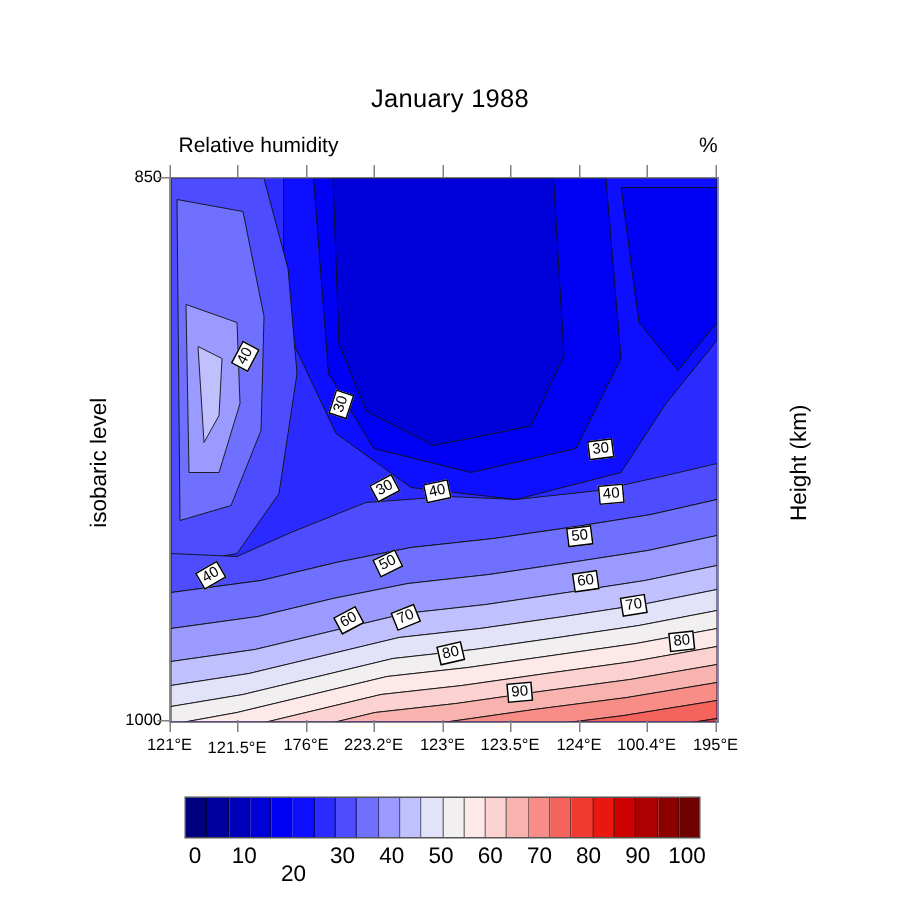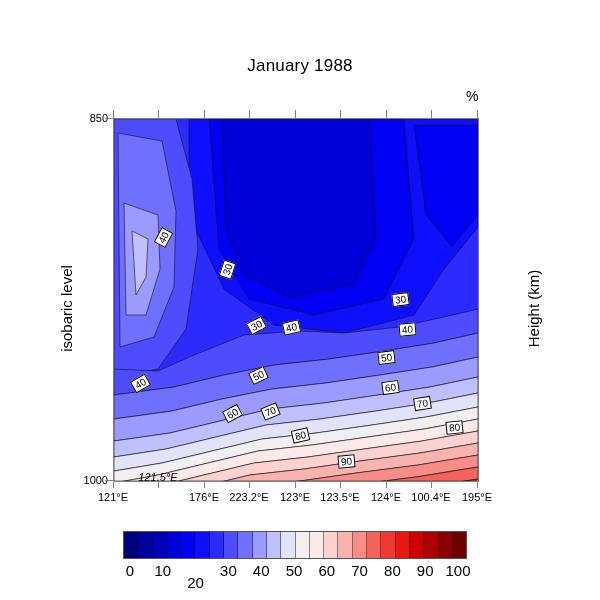--- a/index.html
+++ b/index.html
@@ -35,20 +35,21 @@
 
   .clab{position:absolute;font-size:10px;background:#fff;border:1px solid #000;
         padding:0px 2px;line-height:11px;white-space:nowrap;}
 </style>
 </head>
 <body>
 
 <div id="root">
 
   <div class="abs" id="title">January 1988</div>
+  <div class="abs" id="sub-left">Relative humidity</div>
   <div class="abs" id="sub-right">%</div>
 
   <div class="abs" id="ylabel-left">isobaric level</div>
   <div class="abs" id="ylabel-right">Height (km)</div>
 
   <div class="abs ytick-lab" style="left:68px;top:112px;">850</div>
   <div class="abs ytick-lab" style="left:68px;top:474px;">1000</div>
 
   <div class="abs" id="plot">
     <svg id="plotsvg" width="364" height="362" viewBox="0 0 364 362">
@@ -153,21 +154,21 @@
   <div class="abs tick" style="left:158px;top:480px;width:1px;height:8px;"></div>
   <div class="abs tick" style="left:204px;top:480px;width:1px;height:8px;"></div>
   <div class="abs tick" style="left:249px;top:480px;width:1px;height:8px;"></div>
   <div class="abs tick" style="left:295px;top:480px;width:1px;height:8px;"></div>
   <div class="abs tick" style="left:340px;top:480px;width:1px;height:8px;"></div>
   <div class="abs tick" style="left:386px;top:480px;width:1px;height:8px;"></div>
   <div class="abs tick" style="left:431px;top:480px;width:1px;height:8px;"></div>
   <div class="abs tick" style="left:477px;top:480px;width:1px;height:8px;"></div>
 
   <div class="abs xtick-lab" style="left:83px;top:491px;">121°E</div>
-  <div class="abs xtick-lab" style="left:128px;top:471px;font-style:italic;">121.5°E</div>
+  <div class="abs xtick-lab" style="left:128px;top:493px;">121.5°E</div>
   <div class="abs xtick-lab" style="left:174px;top:491px;">176°E</div>
   <div class="abs xtick-lab" style="left:219px;top:491px;">223.2°E</div>
   <div class="abs xtick-lab" style="left:265px;top:491px;">123°E</div>
   <div class="abs xtick-lab" style="left:310px;top:491px;">123.5°E</div>
   <div class="abs xtick-lab" style="left:356px;top:491px;">124°E</div>
   <div class="abs xtick-lab" style="left:401px;top:491px;">100.4°E</div>
   <div class="abs xtick-lab" style="left:447px;top:491px;">195°E</div>
 
   <div class="abs" id="cbar">
       <div style="background: rgb(0, 0, 127);"></div>

